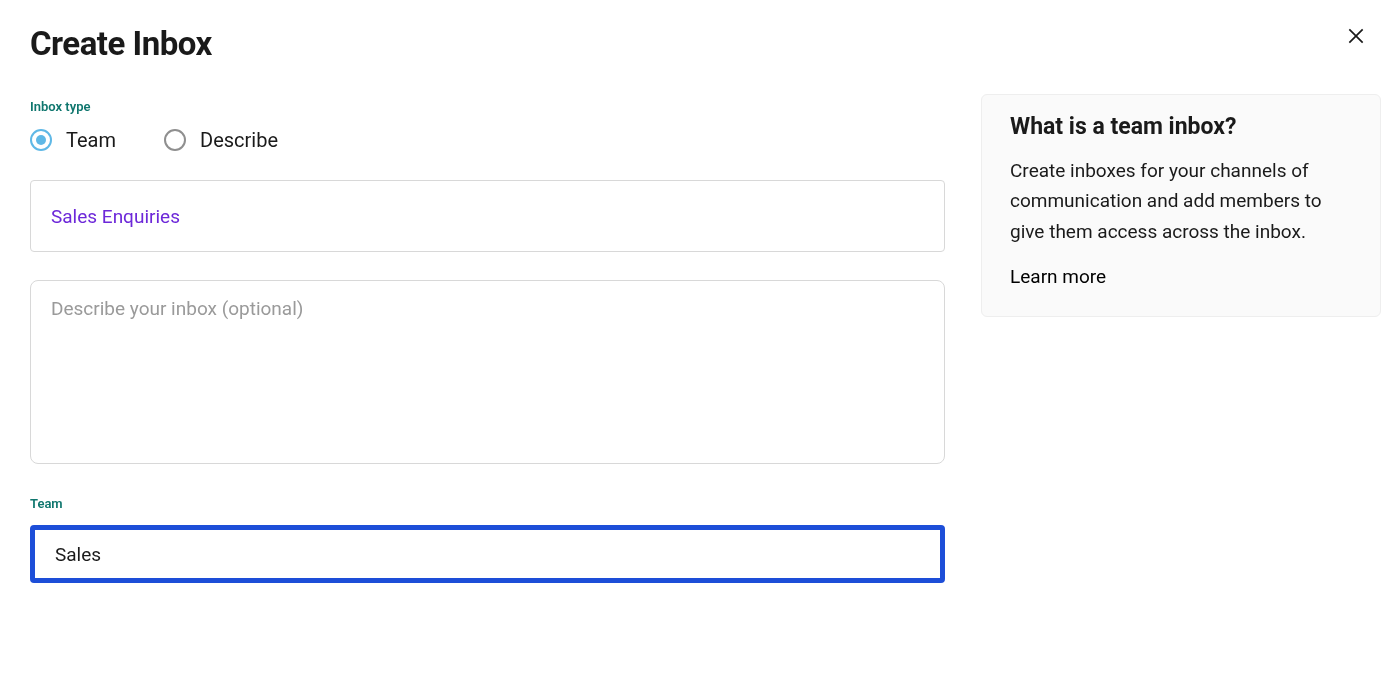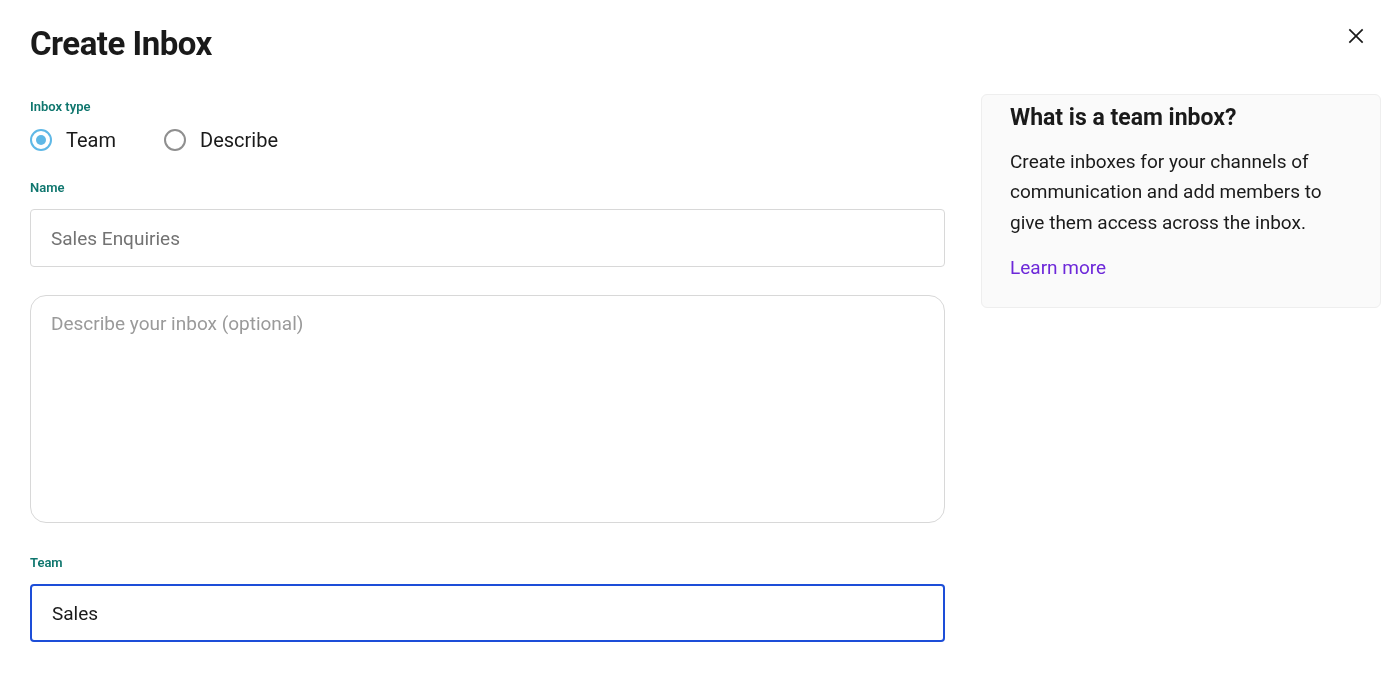--- a/index.html
+++ b/index.html
@@ -89,80 +89,80 @@
       border-radius: 50%;
       background: #5fb8e6;
     }
     .radio-label {
       font-size: 20px;
       font-weight: 400;
       color: #1a1a1a;
     }
     .text-input {
       width: 100%;
-      height: 58px;
+      height: 72px;
       border: 1px solid #d8d8d8;
       border-radius: 4px;
       padding: 0 20px;
       font-size: 19px;
-      color: #737373;
+      color: #6d28d9;
       font-family: inherit;
       background: #fff;
     }
     .textarea-input {
       width: 100%;
-      height: 228px;
+      height: 184px;
       border: 1px solid #d8d8d8;
-      border-radius: 16px;
+      border-radius: 8px;
       padding: 16px 20px;
       font-size: 19px;
       color: #1a1a1a;
       font-family: inherit;
       resize: none;
       background: #fff;
     }
     .textarea-input::placeholder {
       color: #9a9a9a;
     }
     .select-input {
       width: 100%;
       height: 58px;
-      border: 2px solid #1d4ed8;
+      border: 5px solid #1d4ed8;
       border-radius: 4px;
       padding: 0 20px;
       font-size: 19px;
       color: #1a1a1a;
       font-family: inherit;
       background: #fff;
       appearance: none;
       cursor: pointer;
     }
     .info-panel {
       flex: 0 0 400px;
       background: #fafafa;
       border: 1px solid #eeeeee;
       border-radius: 6px;
-      padding: 9px 28px 28px 28px;
+      padding: 18px 28px 28px 28px;
       margin-top: 70px;
     }
     .info-title {
       font-size: 23px;
       font-weight: 700;
       color: #1a1a1a;
       margin-bottom: 16px;
     }
     .info-text {
       font-size: 19px;
       line-height: 1.6;
       color: #1a1a1a;
       margin-bottom: 18px;
     }
     .learn-more-link {
       font-size: 19px;
-      color: #6d28d9;
+      color: #000000;
       text-decoration: none;
       cursor: pointer;
       margin-top: 40px;
     }
   </style>
 </head>
 <body>
 
 <button class="close-button">
   <span>
@@ -186,21 +186,20 @@
           <span class="radio-label">Team</span>
         </div>
         <div class="radio-option">
           <span class="radio-circle"></span>
           <span class="radio-label">Describe</span>
         </div>
       </div>
     </div>
 
     <div class="field-group">
-      <label class="field-label">Name</label>
       <input type="text" class="text-input" value="Sales Enquiries" style="">
     </div>
 
     <div class="field-group">
       <textarea class="textarea-input" placeholder="Describe your inbox (optional)" style=""></textarea>
     </div>
 
     <div class="field-group">
       <label class="field-label">Team</label>
       <input type="text" class="select-input" value="Sales" style="">

